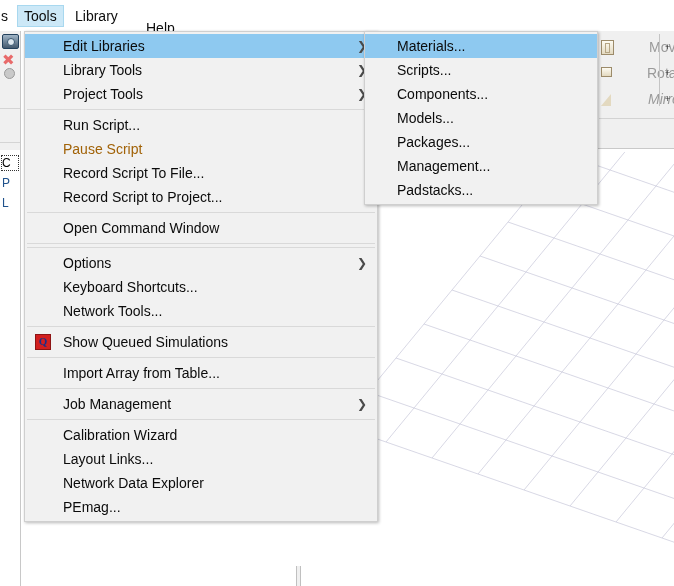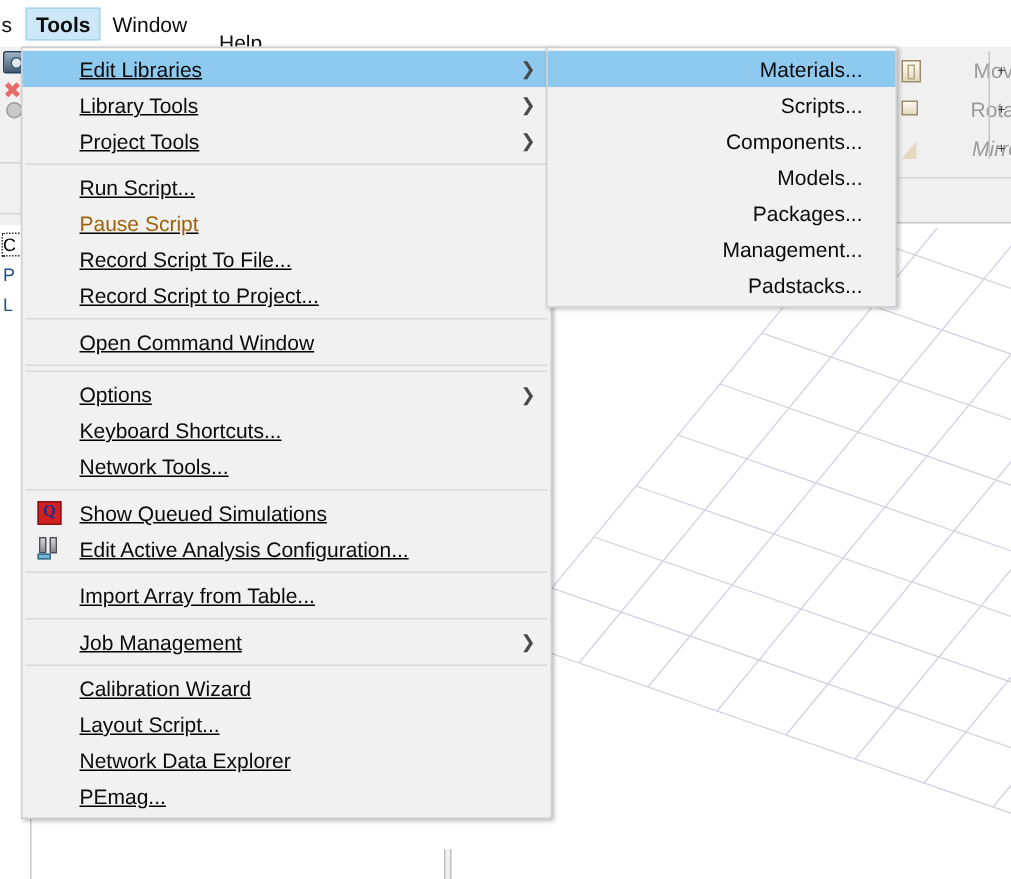--- a/index.html
+++ b/index.html
@@ -58,21 +58,20 @@
     font-size: 14px;
     color: #0c0c0c;
     white-space: nowrap;
   }
   .mb-item.first { left: -8px; }
   .mb-item.active {
     background: #cce8f7;
     border: 1px solid #a8d8ef;
     padding: 0 6px;
     top: 5px;
-    font-weight: bold;
   }
 
   
   #leftstrip {
     position: absolute;
     left: 0; top: 30px;
     width: 20px;
     height: 120px;
     background: #f0f0f0;
     border-right: 1px solid #c8c8c8;
@@ -161,29 +160,28 @@
     position: absolute;
     left: 596px; top: 148px;
     width: 78px; height: 4px;
     background: #ffffff;
     z-index: 19;
   }
 
   
   #menu-tools {
     position: absolute;
-    left: 14px;
+    left: 24px;
     top: 31px;
     width: 352px;
     background: #f1f1f1;
     border: 1px solid #cfcfcf;
     box-shadow: 1px 1px 3px rgba(0,0,0,.28);
     z-index: 60;
     padding: 2px 0 2px 0;
-    text-decoration: underline;
   }
   #menu-sub {
     position: absolute;
     left: 364px;
     top: 31px;
     width: 232px;
     background: #f1f1f1;
     border: 1px solid #cfcfcf;
     box-shadow: 1px 1px 3px rgba(0,0,0,.28);
     z-index: 61;
@@ -193,21 +191,21 @@
     position: relative;
     height: 24px;
     line-height: 24px;
     padding-left: 38px;
     padding-right: 22px;
     font-size: 14px;
     color: #0b0b0b;
     white-space: nowrap;
     cursor: default;
   }
-  #menu-sub .mi { padding-left: 32px; text-align: right; }
+  #menu-sub .mi { padding-left: 32px; }
   .mi.highlight {
     background: #8ec9f0;
   }
   .mi.disabled { color: #a16207; }
   .mi .arrow {
     position: absolute;
     right: 10px;
     top: 0;
     font-size: 12px;
     color: #4a4a4a;
@@ -396,21 +394,21 @@
   </div>
 
   <div class="tb-bottomline"></div>
 </div>
 <div id="righttoolbar-below"></div>
 
 <div id="menubar">
   <div class="clipped-title"></div>
   <div class="mb-item first" style="left:-6px;">s</div>
   <div class="mb-item active" style="left:17px;">Tools</div>
-  <div class="mb-item" style="left:68px;">Window</div>
+  <div class="mb-item" style="left:68px;">Library</div>
   <div class="mb-item" style="left:139px;margin-top:12px;">Help</div>
 </div>
 
 <div id="menu-tools">
     <div class="mi highlight"><span>Edit Libraries</span><span class="arrow">❯</span></div>
     <div class="mi"><span>Library Tools</span><span class="arrow">❯</span></div>
     <div class="mi"><span>Project Tools</span><span class="arrow">❯</span></div>
     <div class="msep"></div>
     <div class="mi"><span>Run Script...</span></div>
     <div class="mi disabled"><span>Pause Script</span></div>
@@ -420,34 +418,27 @@
     <div class="mi"><span>Open Command Window</span></div>
     <div class="msep"></div>
     <div class="msep"></div>
     <div class="mi"><span>Options</span><span class="arrow">❯</span></div>
     <div class="mi"><span>Keyboard Shortcuts...</span></div>
     <div class="mi"><span>Network Tools...</span></div>
     <div class="msep"></div>
     <div class="mi"><span class="micon">
         <div class="ico-q">Q</div>
       </span><span>Show Queued Simulations</span></div>
-    <div class="mi"><span class="micon">
-        <div class="ico-rack">
-          <i></i>
-          <i></i>
-          <u></u>
-        </div>
-      </span><span>Edit Active Analysis Configuration...</span></div>
     <div class="msep"></div>
     <div class="mi"><span>Import Array from Table...</span></div>
     <div class="msep"></div>
     <div class="mi"><span>Job Management</span><span class="arrow">❯</span></div>
     <div class="msep"></div>
     <div class="mi"><span>Calibration Wizard</span></div>
-    <div class="mi"><span>Layout Script...</span></div>
+    <div class="mi"><span>Layout Links...</span></div>
     <div class="mi"><span>Network Data Explorer</span></div>
     <div class="mi"><span>PEmag...</span></div>
   </div>
 
 <div id="menu-sub">
     <div class="mi highlight"><span>Materials...</span></div>
     <div class="mi"><span>Scripts...</span></div>
     <div class="mi"><span>Components...</span></div>
     <div class="mi"><span>Models...</span></div>
     <div class="mi"><span>Packages...</span></div>

